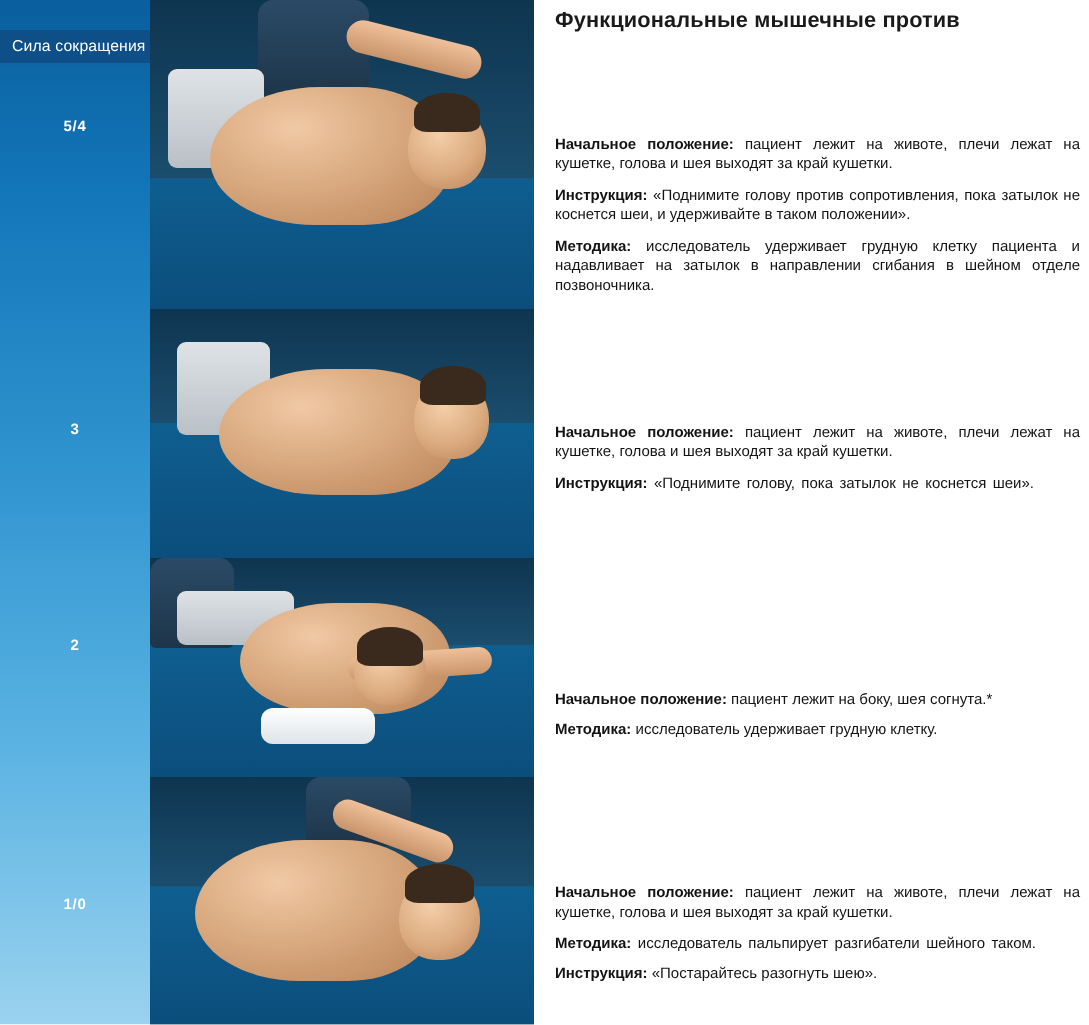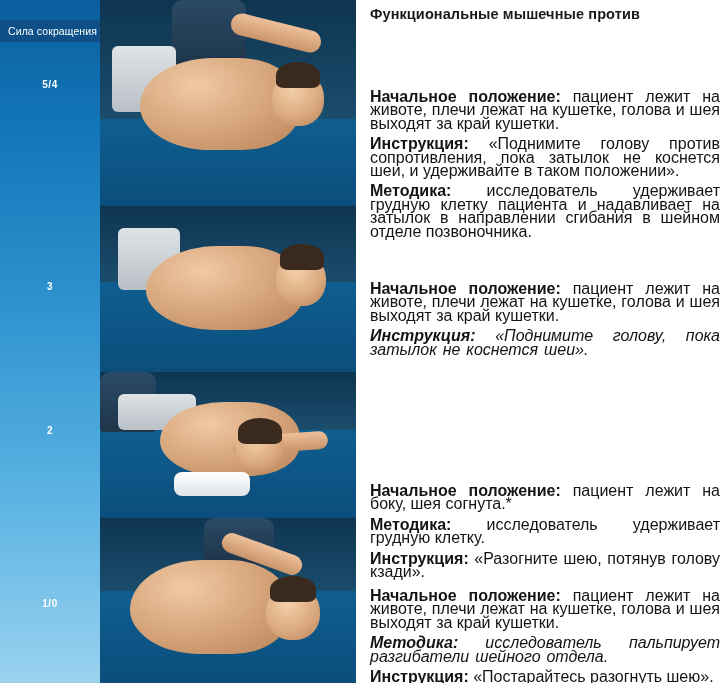--- a/index.html
+++ b/index.html
@@ -130,33 +130,33 @@
     width: 350px;
     font-size: 14.5px;
     font-weight: bold;
     color: #1a1a1a;
     letter-spacing: 0.1px;
   }
   .text-block {
     position: absolute;
     left: 370px;
     width: 350px;
-    font-size: 16px;
+    font-size: 10px;
     line-height: 13.4px;
     color: #141414;
     text-align: justify;
   }
   #text-0 { top: 90px; }
   #text-1 { top: 282px; }
-  #text-2 { top: 484px; }
+  #text-2 { top: 460px; }
   #text-3 { top: 589px; }
   .text-block p { margin: 0 0 7px 0; }
   .text-block p:last-child { margin-bottom: 0; }
   .lbl { font-weight: bold; }
-  .spaced { word-spacing: 1.5px; font-style: italic; }
+  .spaced { word-spacing: 1.5px; }
 </style>
 </head>
 <body>
 
 <div id="page">
 
   <div id="scale-column">
     <div id="scale-label">Сила сокращения мышц</div>
     <div class="scale-value" id="scale-v0">5/4</div>
     <div class="scale-value" id="scale-v1">3</div>
@@ -244,34 +244,30 @@
 
   <div class="text-block" id="text-2">
     <p>
       <span class="lbl">Начальное положение:</span>
       <span>пациент лежит на боку, шея согнута.*</span>
     </p>
     <p>
       <span class="lbl">Методика:</span>
       <span>исследователь удерживает грудную клетку.</span>
     </p>
-    <p>
-      <span class="lbl">Инструкция:</span>
-      <span>«Разогните шею, потянув голову кзади».</span>
-    </p>
   </div>
 
   <div class="text-block" id="text-3">
     <p>
       <span class="lbl">Начальное положение:</span>
       <span>пациент лежит на животе, плечи лежат на кушетке, голова и шея выходят за край кушетки.</span>
     </p>
     <p class="spaced">
       <span class="lbl">Методика:</span>
-      <span>исследователь пальпирует разгибатели шейного отдела.</span>
+      <span>исследователь пальпирует разгибатели шейного таком.</span>
     </p>
     <p>
       <span class="lbl">Инструкция:</span>
       <span>«Постарайтесь разогнуть шею».</span>
     </p>
   </div>
 
 </div>
 
 </body></html>

